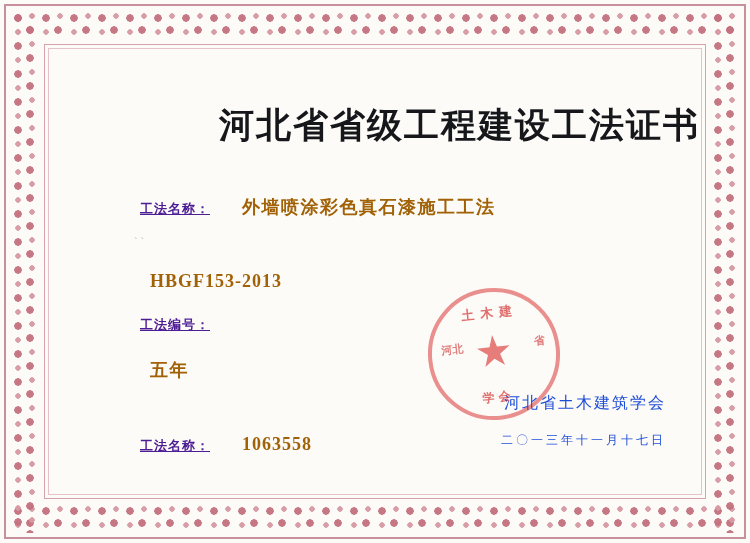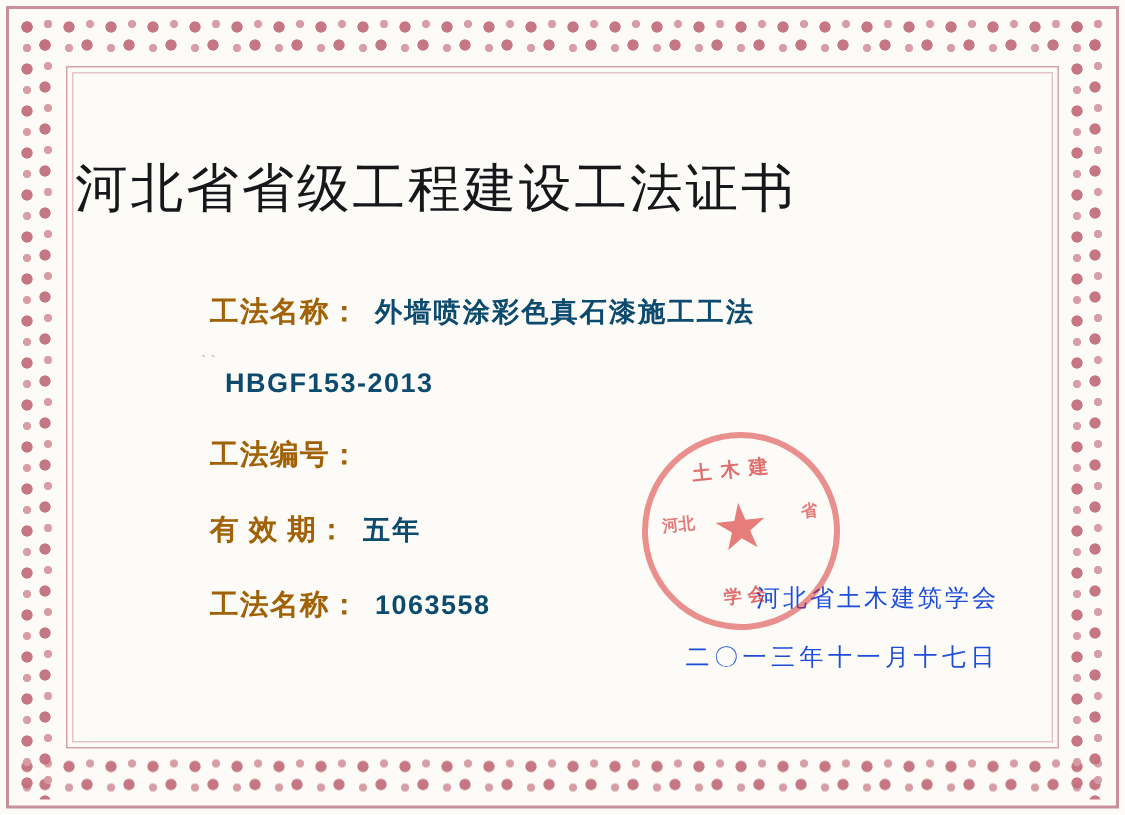--- a/index.html
+++ b/index.html
@@ -76,75 +76,77 @@
   .content {
     position: absolute;
     left: 50px; top: 50px; right: 50px; bottom: 50px;
     box-sizing: border-box;
   }
 
   .title {
     position: absolute;
     top: 52px;
     left: 0; right: 0;
-    text-align: left;
+    text-align: right;
     font-family: "Liberation Serif", serif;
     font-size: 35px;
-    font-weight: normal;
+    font-weight: bold;
     letter-spacing: 2px;
     color: #15171a;
     white-space: nowrap;
   }
 
   .fields {
     position: absolute;
     top: 145px;
     left: 90px;
     right: 40px;
   }
   .field-row {
     display: flex;
     align-items: baseline;
     margin-bottom: 24px;
     white-space: nowrap;
   }
   .field-label {
-    font-size: 19px;
-    font-weight: bold;
-    color: #a16207;
+    font-size: 13px;
+    font-weight: bold;
+    color: #4c1d95;
     letter-spacing: 1px;
     min-width: 92px;
+    text-decoration: underline;
   }
   .field-value {
     font-size: 18px;
     font-weight: bold;
-    color: #0c4a6e;
+    color: #a16207;
     letter-spacing: 1.5px;
     margin-left: 10px;
   }
   .field-value.latin {
-    font-family: Liberation Sans, sans-serif;
+    font-family: Liberation Serif, serif;
     letter-spacing: 1px;
+    margin-top: 28px;
   }
 
   .signature {
     position: absolute;
     right: 34px;
     bottom: 44px;
     text-align: right;
     color: #1d4ed8;
   }
   .org {
     font-size: 16px;
     letter-spacing: 2px;
     margin-bottom: 18px;
     white-space: nowrap;
   }
   .date {
-    font-size: 16px;
+    font-size: 12px;
     letter-spacing: 3px;
     white-space: nowrap;
   }
 
   
   .seal {
     position: absolute;
     left: 428px;
     top: 288px;
     width: 124px;
@@ -234,21 +236,20 @@
 
       <div class="field-row">
         <span class="field-value latin">HBGF153-2013</span>
       </div>
 
       <div class="field-row">
         <span class="field-label">工法编号：</span>
       </div>
 
       <div class="field-row">
-        <span class="field-label">有 效 期：</span>
         <span class="field-value">五年</span>
       </div>
 
       <div class="field-row">
         <span class="field-label">工法名称：</span>
         <span class="field-value latin">1063558</span>
       </div>
 
     </div>
 

